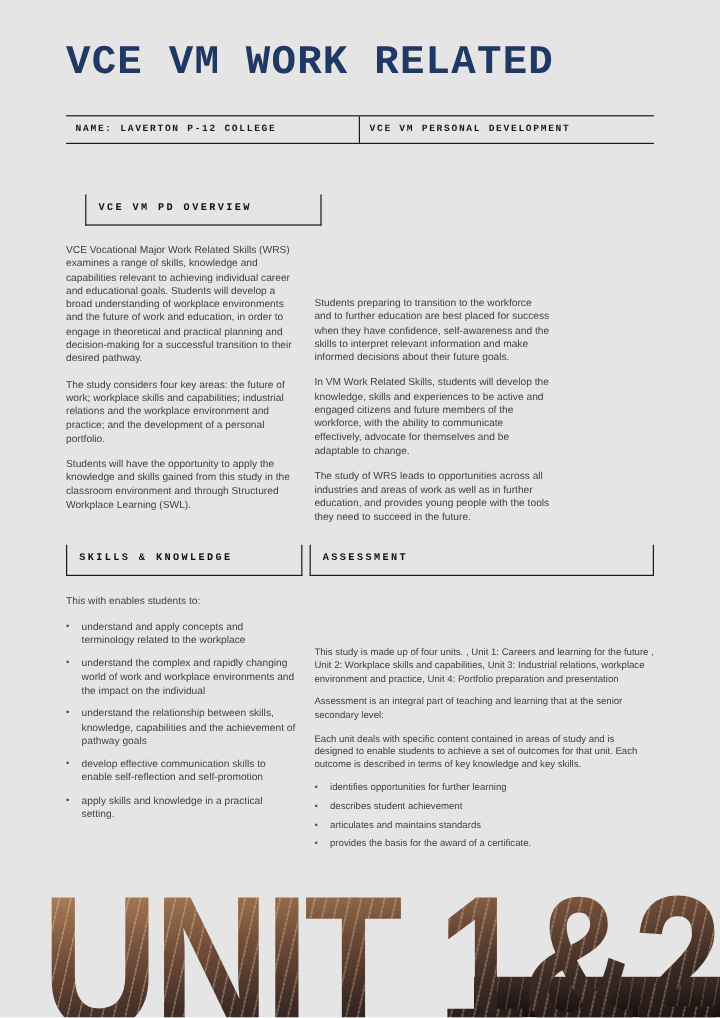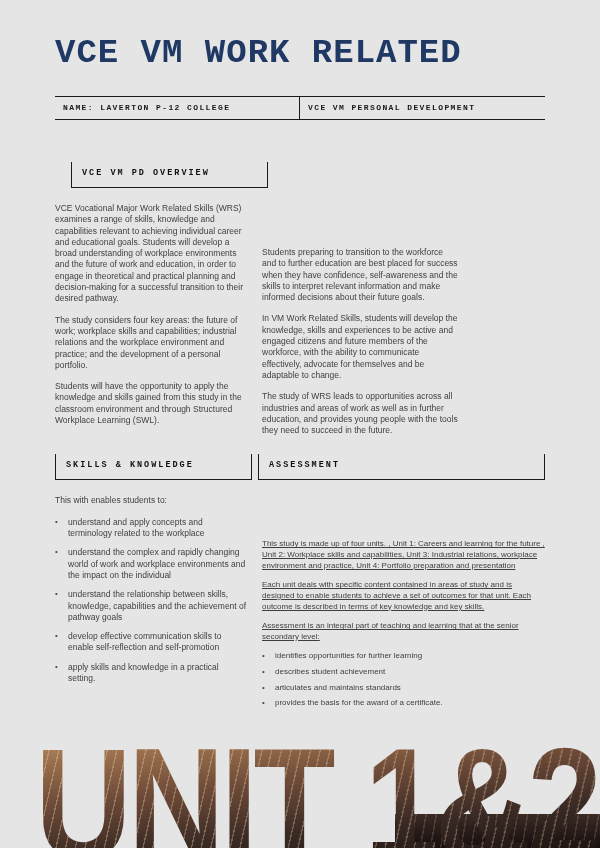--- a/index.html
+++ b/index.html
@@ -37,21 +37,21 @@
   .cell-left { width:197px; flex:none; }
   .cell-right { flex:1; margin-left:6px; }
 
   .columns { display:flex; margin-top:15px; }
   .col-left { width:192px; flex:none; margin-right:15px; }
   .col-right { flex:1;margin-top:44px; }
   .col-right.narrow { flex:none; width:196px; }
 
   p.body { margin:0 0 10px 0; font-size:8.5px; line-height:1.33; }
   p.body:last-child { margin-bottom:0; }
-  .col-right-lower p.body { font-size:8px; line-height:1.33; margin-bottom:9px;text-decoration:underline; }
+  .col-right-lower p.body { font-size:8px; line-height:1.33; margin-bottom:9px; }
   .subhead { margin:0 0 9px 0; font-size:8px; line-height:1.33; }
 
   .bullet { display:flex; font-size:8.5px; line-height:1.33; margin-bottom:8px; }
   .bullet .marker { width:13px; flex:none; font-size:8px; color:#4a4a4a; }
   .bullet .b-text { flex:1; }
   .bullets-tight .bullet { font-size:8px; margin-bottom:5px; }
 
   .footer { position:absolute; left:0; right:0; bottom:0; height:122px;margin-left:19px; }
   .footer-strip {
     position:absolute; right:0; bottom:0; width:205px; height:34px;
@@ -127,22 +127,22 @@
           </div>
           <div class="bullet">
             <span class="marker">•</span>
             <span class="b-text">apply skills and knowledge in a practical setting.</span>
           </div>
         </div>
       </div>
 
       <div class="col-right col-right-lower">
         <p class="body">This study is made up of four units. , Unit 1: Careers and learning for the future , Unit 2: Workplace skills and capabilities, Unit 3: Industrial relations, workplace environment and practice, Unit 4: Portfolio preparation and presentation</p>
+        <p class="body">Assessment is an integral part of teaching and learning that at the senior secondary level:</p>
         <p class="body">Each unit deals with specific content contained in areas of study and is designed to enable students to achieve a set of outcomes for that unit. Each outcome is described in terms of key knowledge and key skills.</p>
-        <p class="body">Assessment is an integral part of teaching and learning that at the senior secondary level:</p>
         <div class="bullets bullets-tight">
           <div class="bullet">
             <span class="marker">•</span>
             <span class="b-text">identifies opportunities for further learning</span>
           </div>
           <div class="bullet">
             <span class="marker">•</span>
             <span class="b-text">describes student achievement</span>
           </div>
           <div class="bullet">

